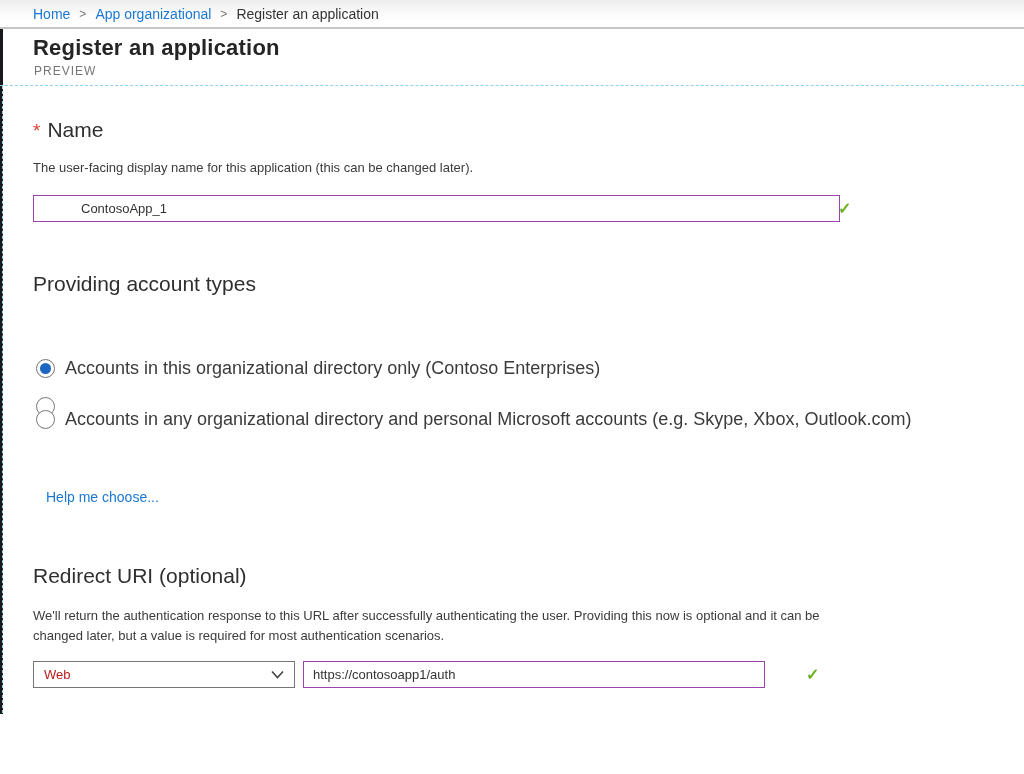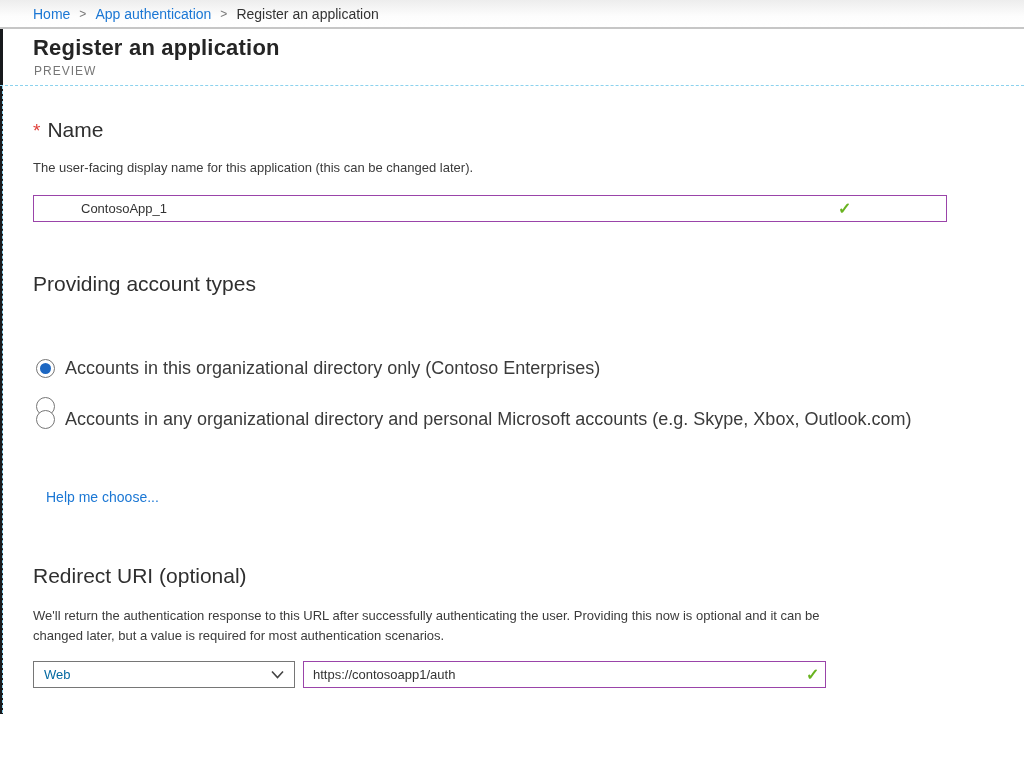--- a/index.html
+++ b/index.html
@@ -38,21 +38,21 @@
   .body-text { position: absolute; left: 33px; font-size: 13px; color: #3b3b3b; }
 
   
   .name-heading { top: 118px; }
   .name-desc { top: 160px; }
   .textbox {
     position: absolute; height: 27px; border: 1px solid var(--valid_border, #9a44a9);
     background: #fff; font-family: "Liberation Sans", sans-serif;
     font-size: 13px; color: #333; padding: 0 28px 0 9px; outline: none;
   }
-  .name-input { left: 33px; top: 195px; width: 914px; padding-left: 47px; }
+  .name-input { left: 33px; top: 195px; width: 807px; padding-left: 47px; }
   .check-icon {
     position: absolute; z-index: 2; color: var(--valid_check, #69b320);
     font-size: 16px; font-weight: 700; pointer-events: none;
   }
   .name-check { left: 838px; top: 199px; }
 
   
   .sat-heading { top: 272px; }
   .sat-question { top: 314px; }
   .radio-row { position: absolute; left: 36px; display: flex; align-items: center; cursor: pointer; }
@@ -72,40 +72,40 @@
 
   
   .ruri-heading { top: 564px; }
   .ruri-desc { top: 606px; width: 820px; line-height: 20px; }
 
   .dropdown {
     position: absolute; left: 33px; top: 661px; width: 262px; height: 27px;
     border: 1px solid #767676; background: #fff; display: flex; align-items: center;
     padding: 0 10px; cursor: pointer;
   }
-  .dropdown-value { font-size: 13px; color: #0369a1; flex: 1; }
+  .dropdown-value { font-size: 13px; color: #b91c1c; flex: 1; }
   .dropdown-chevron { width: 13px; height: 9px; flex: 0 0 auto; }
 
-  .uri-input { left: 303px; top: 661px; width: 523px; }
+  .uri-input { left: 303px; top: 661px; width: 462px; }
   .uri-check { left: 806px; top: 665px; }
 </style>
 </head>
 <body>
 
 <div class="page">
 
   <div class="dark-corner"></div>
   <div class="dark-strip"></div>
   <div class="dashed-v"></div>
 
   <div class="breadcrumb-bar">
     <div class="breadcrumb">
       <span class="crumb-link">Home</span>
       <span class="crumb-sep">&gt;</span>
-      <span class="crumb-link">App authentication</span>
+      <span class="crumb-link">App organizational</span>
       <span class="crumb-sep">&gt;</span>
       <span class="crumb-current">Register an application</span>
     </div>
   </div>
 
   <div class="blade-title">Register an application</div>
   <div class="blade-badge">PREVIEW</div>
   <div class="dashed-line"></div>
 
   <div class="section-heading name-heading">

